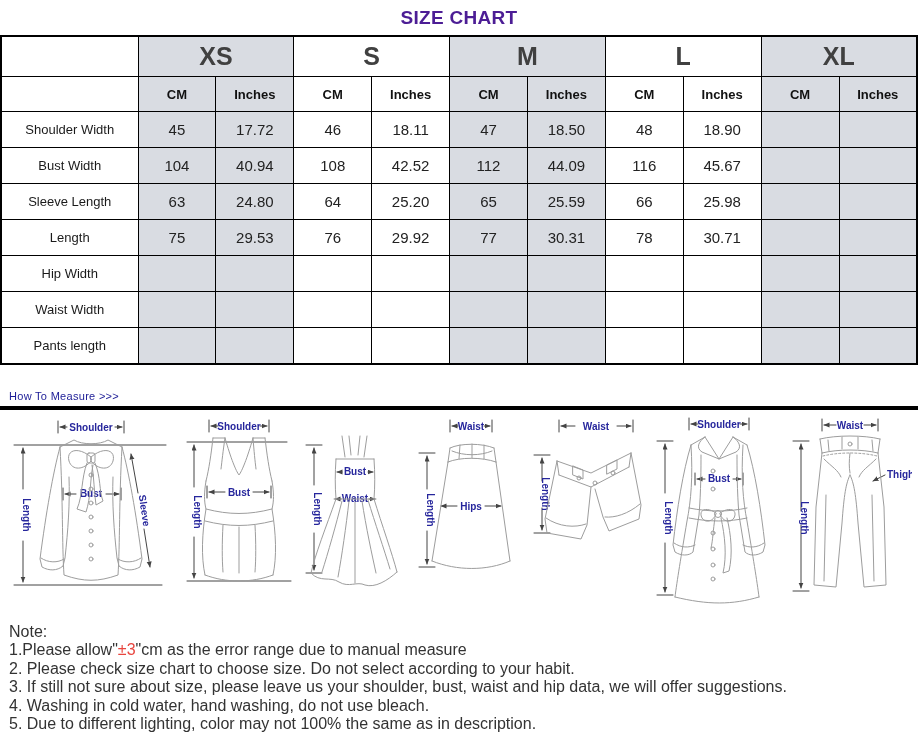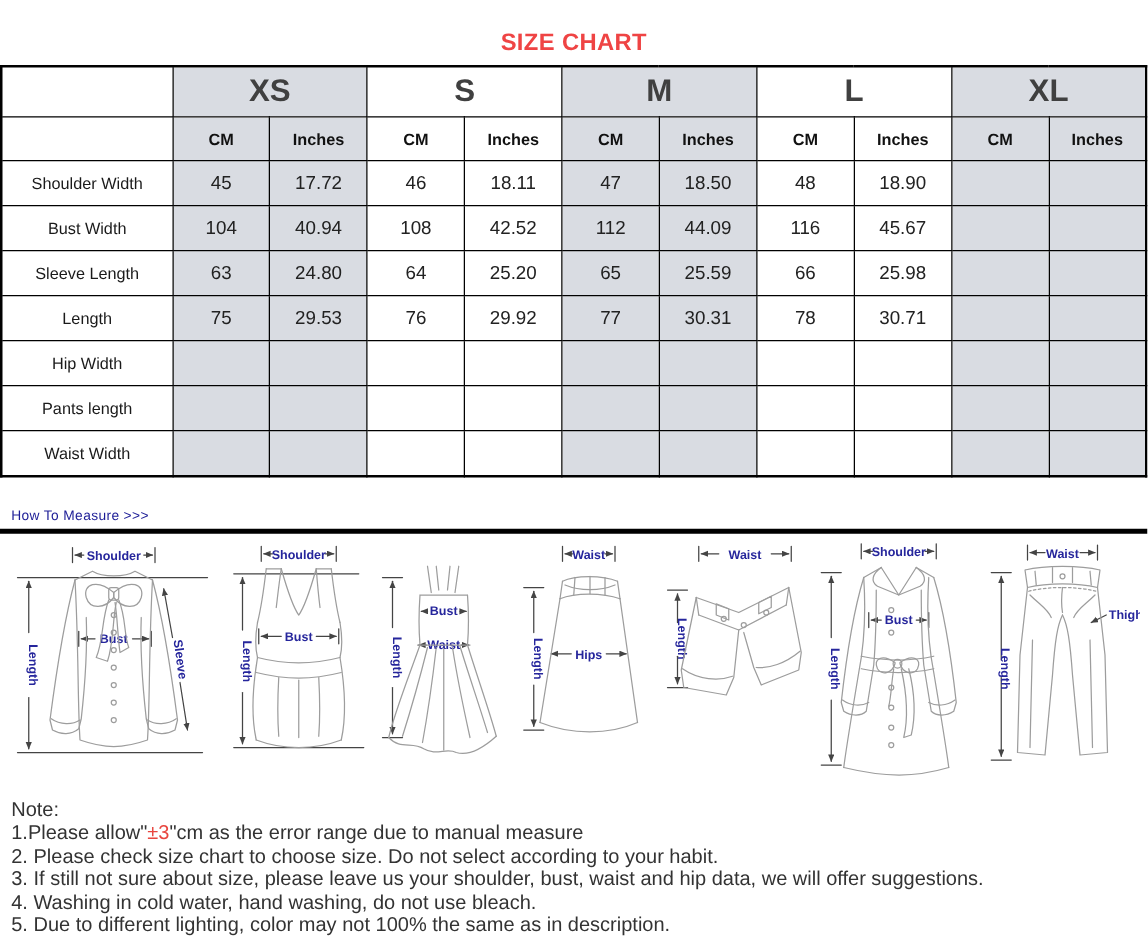--- a/index.html
+++ b/index.html
@@ -1,18 +1,18 @@
 <!DOCTYPE html>
 <html><head>
 <meta charset="utf-8">
 <style>
   html,body{margin:0;padding:0;}
   body{width:918px;height:753px;background:#fff;overflow:hidden;position:relative;
        font-family:"Liberation Sans",sans-serif;color:#111;}
-  .title{ text-align:center;font-size:19px;font-weight:bold;color:#ef4444;padding-top:24px;margin-bottom:6px;letter-spacing:.3px;}
+  .title{ text-align:center;font-size:19px;font-weight:bold;color:#4c1d95;padding-top:7px;margin-bottom:6px;letter-spacing:.3px;}
   table.sz{border-collapse:collapse;width:918px;table-layout:fixed;border:2px solid #000;}
   table.sz td{border:1px solid #000;text-align:center;vertical-align:middle;padding:0;overflow:hidden;}
   .r-size td{height:39px;}
   .r-unit td{height:34px;}
   tr.data td{height:35px;}
   td.size-cell{font-size:25px;font-weight:bold;color:#404040;}
   td.u{font-size:13px;font-weight:bold;color:#111;}
   td.lbl{font-size:13px;color:#1a1a1a;}
   td.v{font-size:15px;color:#222;}
   td.sh{background:#d9dce2;}
@@ -120,34 +120,34 @@
     <td class="v"></td>
     <td class="v"></td>
     <td class="v sh"></td>
     <td class="v sh"></td>
     <td class="v"></td>
     <td class="v"></td>
     <td class="v sh"></td>
     <td class="v sh"></td>
   </tr>
   <tr class="data">
+    <td class="lbl">Waist Width</td>
+    <td class="v sh"></td>
+    <td class="v sh"></td>
+    <td class="v"></td>
+    <td class="v"></td>
+    <td class="v sh"></td>
+    <td class="v sh"></td>
+    <td class="v"></td>
+    <td class="v"></td>
+    <td class="v sh"></td>
+    <td class="v sh"></td>
+  </tr>
+  <tr class="data">
     <td class="lbl">Pants length</td>
-    <td class="v sh"></td>
-    <td class="v sh"></td>
-    <td class="v"></td>
-    <td class="v"></td>
-    <td class="v sh"></td>
-    <td class="v sh"></td>
-    <td class="v"></td>
-    <td class="v"></td>
-    <td class="v sh"></td>
-    <td class="v sh"></td>
-  </tr>
-  <tr class="data">
-    <td class="lbl">Waist Width</td>
     <td class="v sh"></td>
     <td class="v sh"></td>
     <td class="v"></td>
     <td class="v"></td>
     <td class="v sh"></td>
     <td class="v sh"></td>
     <td class="v"></td>
     <td class="v"></td>
     <td class="v sh"></td>
     <td class="v sh"></td>

